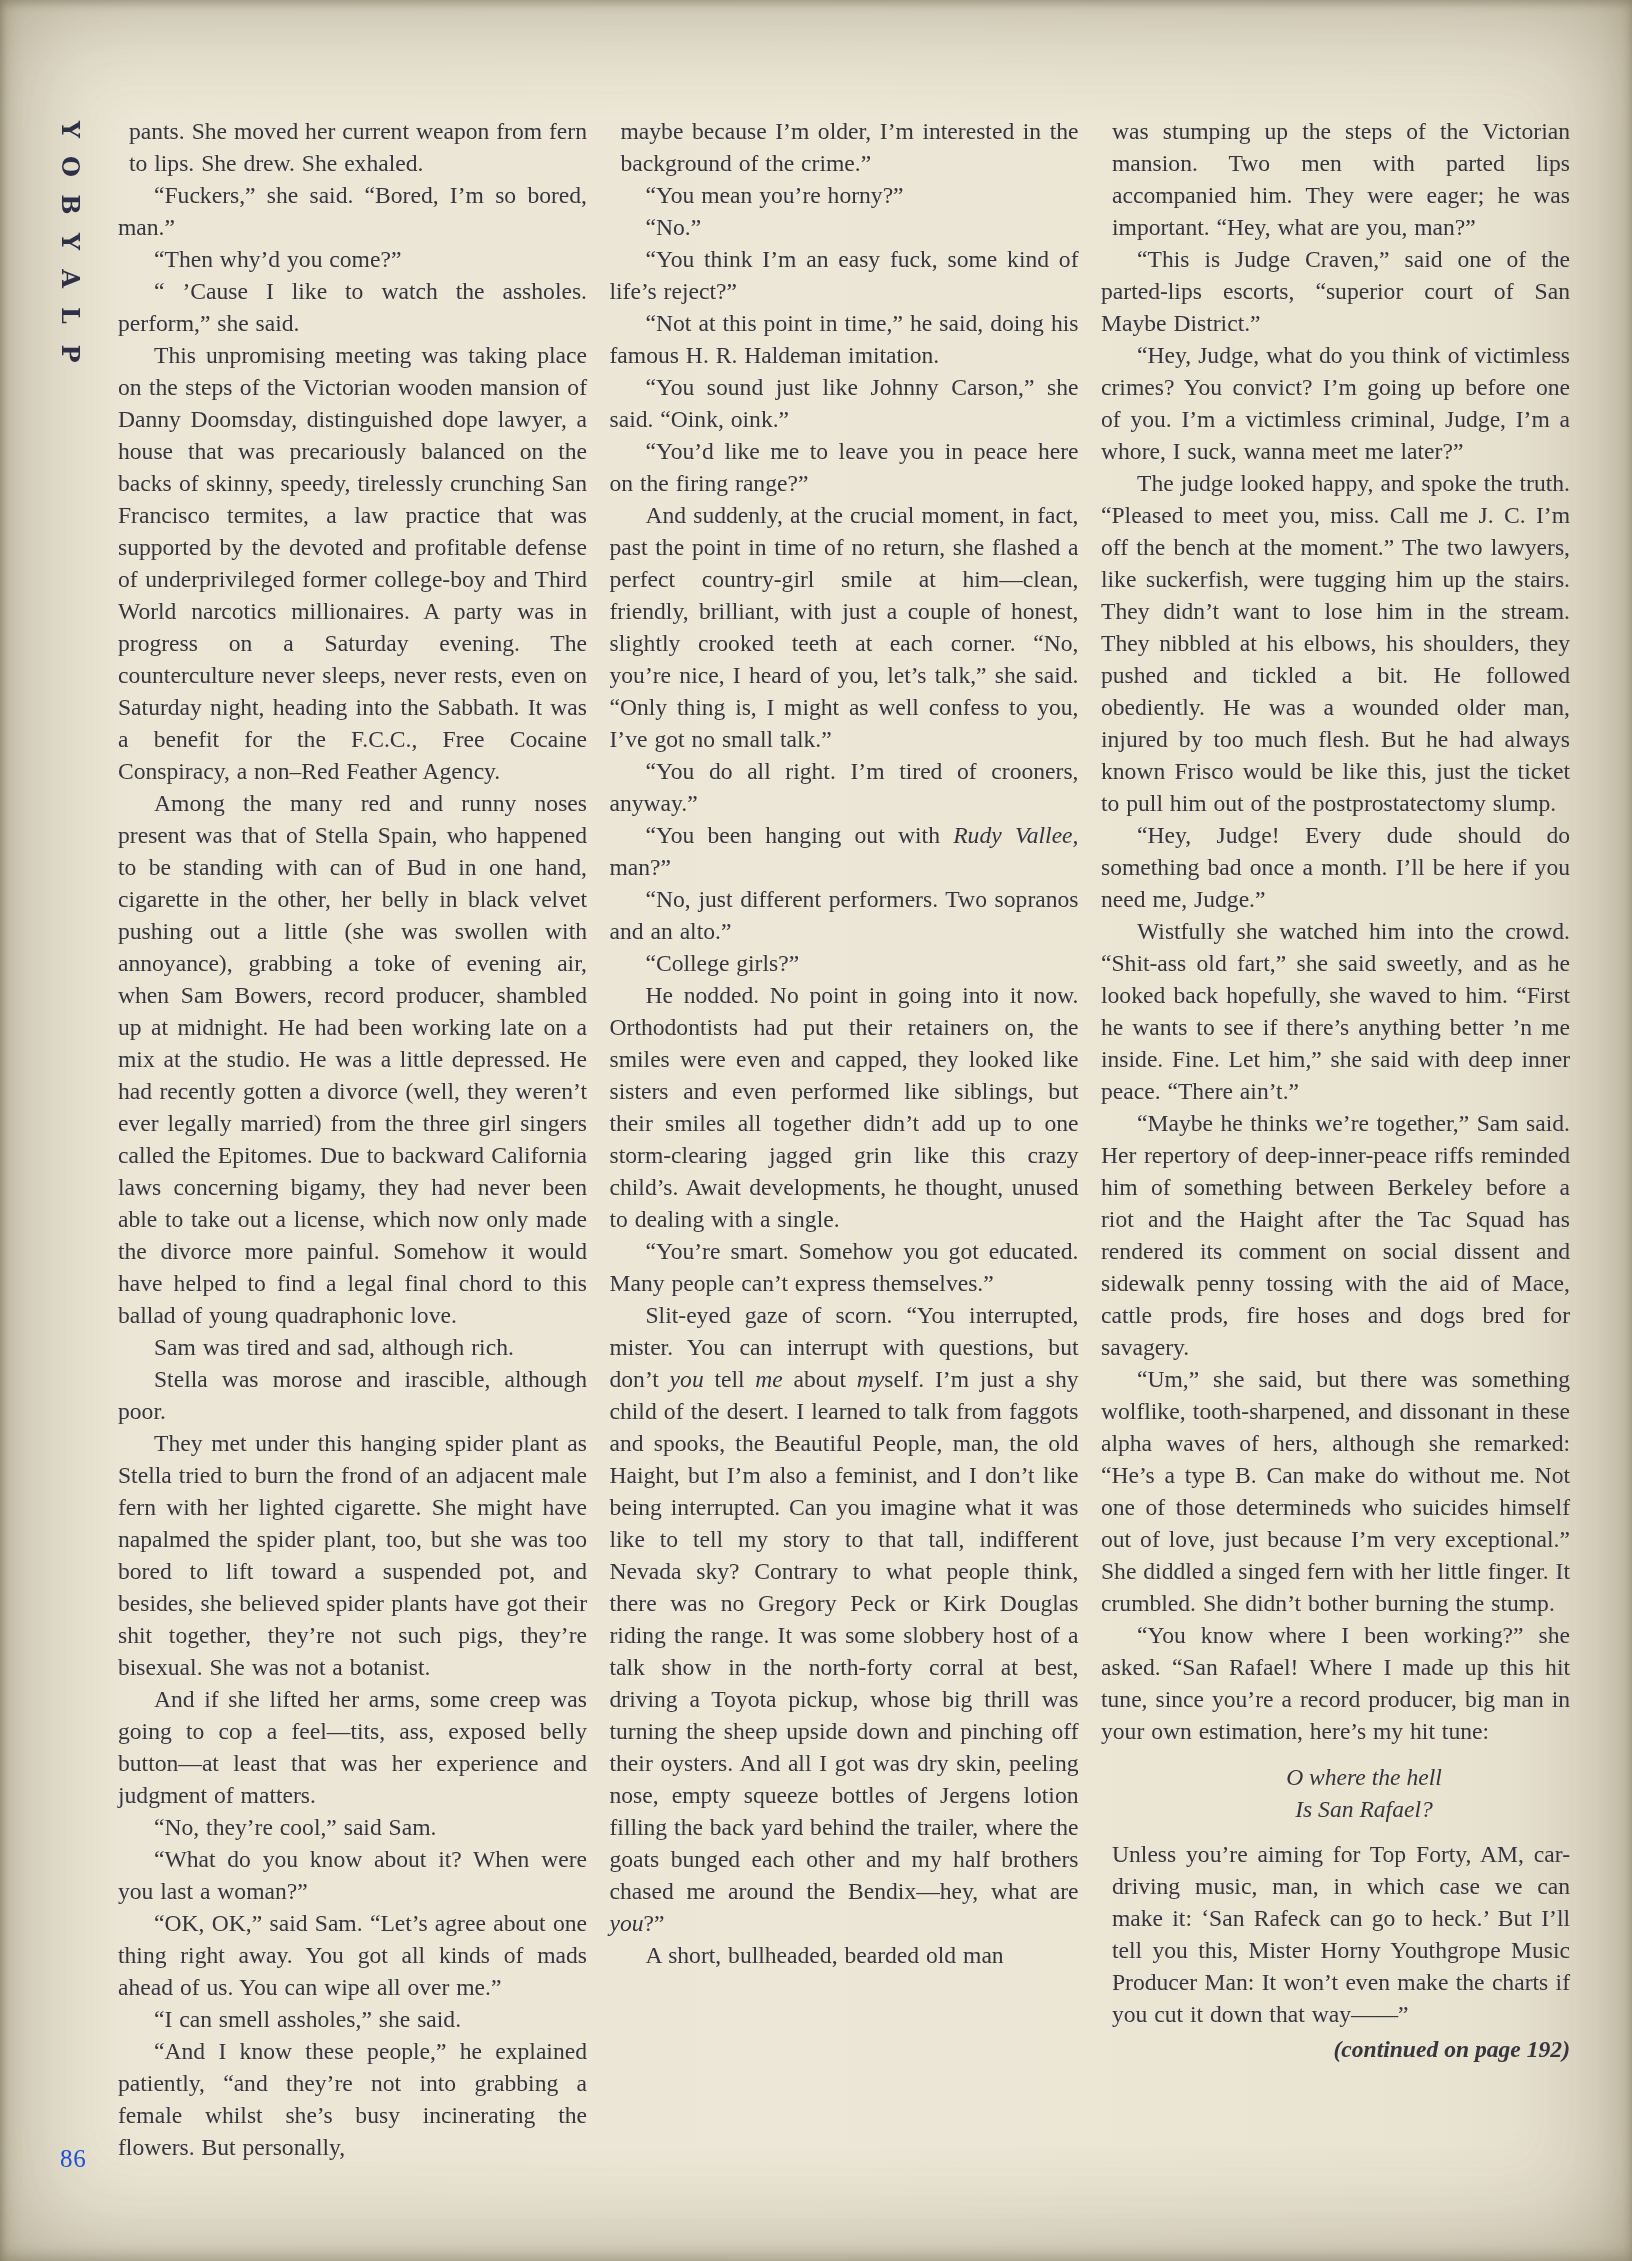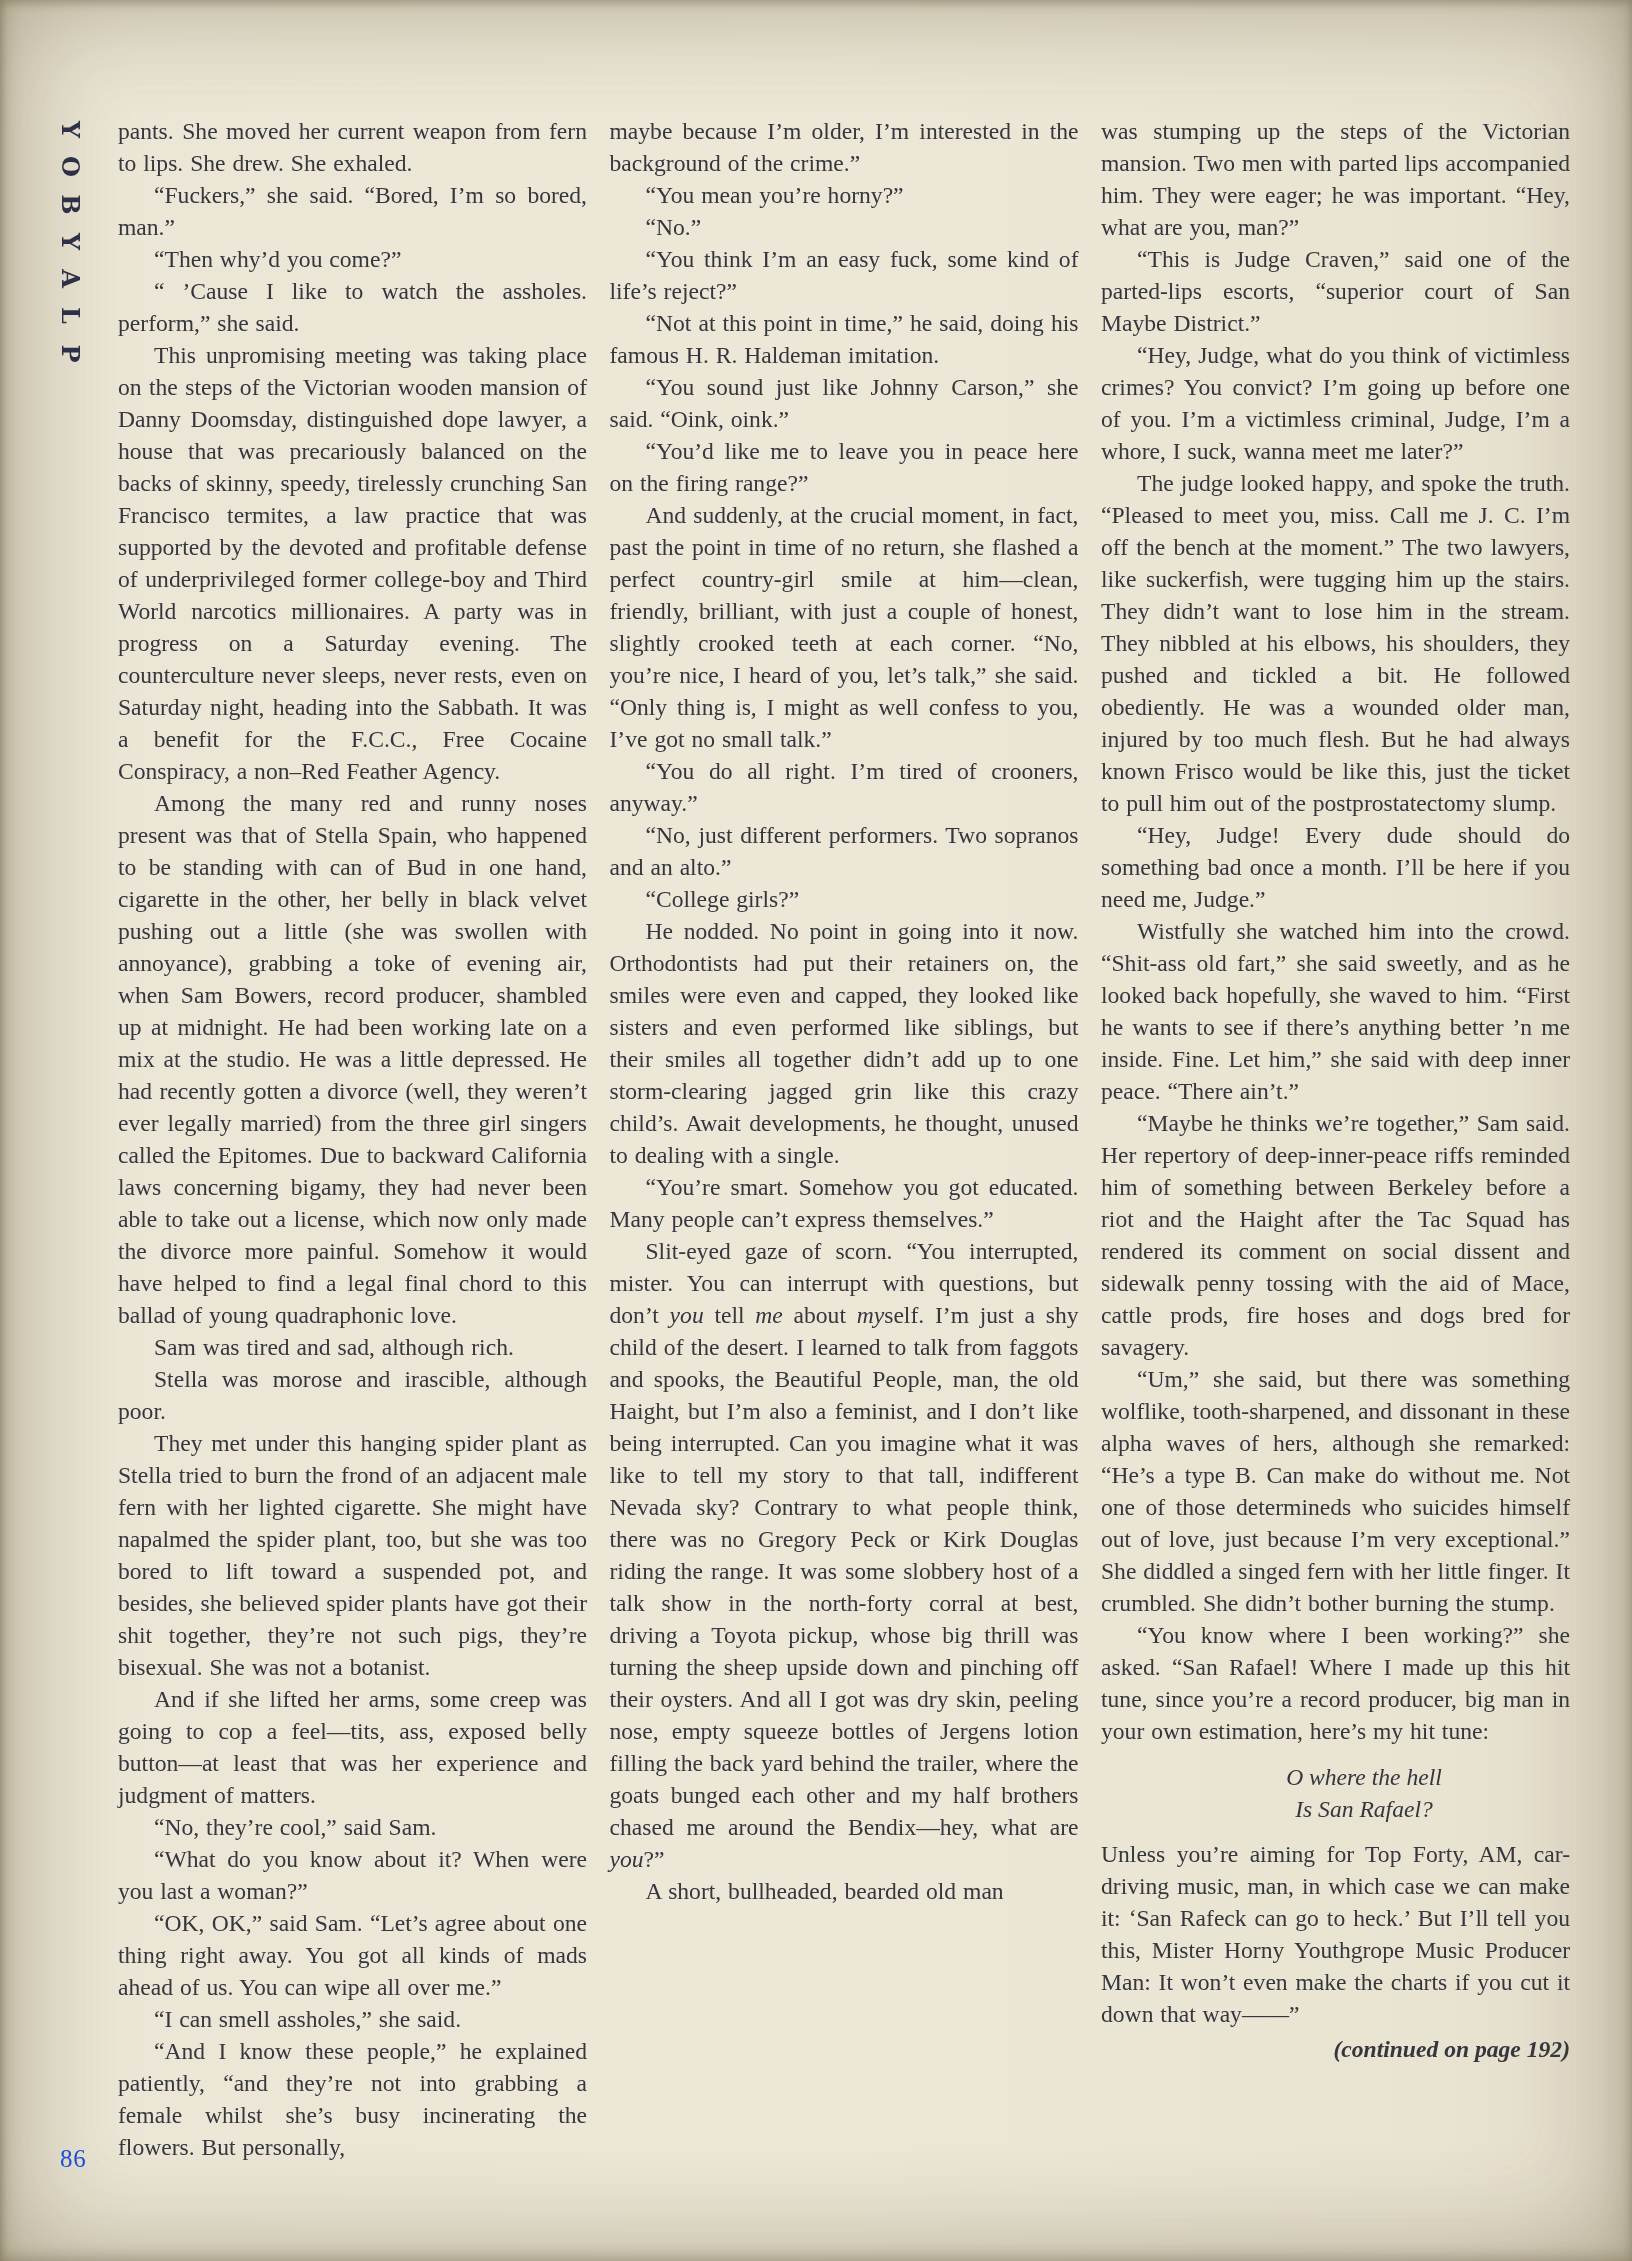--- a/index.html
+++ b/index.html
@@ -22,21 +22,21 @@
     font-family:"DejaVu Serif","Liberation Serif",serif;font-weight:bold;
     font-size:24px;color:#2d3047;letter-spacing:0;
   }
   .columns{position:absolute;left:118px;top:115px;width:1454px;display:flex;gap:22.5px;}
   .col{width:469px;}
   .para{
     margin:0;text-align:justify;text-justify:inter-word;
     font-size:23.6px;line-height:32px;text-indent:36px;
     word-spacing:1px;hyphens:auto;-webkit-hyphens:auto;
   }
-  .para.flush{text-indent:0;}
+  .para.flush{text-indent:0;margin-left:11px;}
   .verse{
     margin:13.7px 0 13.7px 57px;font-style:italic;
     font-size:23.6px;line-height:32px;text-align:center;
   }
   .continued{
     margin:2.7px 0 0 0;text-align:right;font-style:italic;
     font-size:23.6px;line-height:32px;text-indent:0;font-weight:bold;
   }
   .page-number{
     position:absolute;left:60px;top:2145px;
@@ -79,20 +79,21 @@
   <div class="col">
       <p class="para flush">maybe because I’m older, I’m interested in the background of the crime.”</p>
       <p class="para">“You mean you’re horny?”</p>
       <p class="para">“No.”</p>
       <p class="para">“You think I’m an easy fuck, some kind of life’s reject?”</p>
       <p class="para">“Not at this point in time,” he said, doing his famous H. R. Haldeman imitation.</p>
       <p class="para">“You sound just like Johnny Carson,” she said. “Oink, oink.”</p>
       <p class="para">“You’d like me to leave you in peace here on the firing range?”</p>
       <p class="para">And suddenly, at the crucial moment, in fact, past the point in time of no return, she flashed a perfect country-girl smile at him—clean, friendly, brilliant, with just a couple of honest, slightly crooked teeth at each corner. “No, you’re nice, I heard of you, let’s talk,” she said. “Only thing is, I might as well confess to you, I’ve got no small talk.”</p>
       <p class="para">“You do all right. I’m tired of crooners, anyway.”</p>
+      <p class="para">“You been hanging out with <em>Rudy Vallee,</em> man?”</p>
       <p class="para">“No, just different performers. Two sopranos and an alto.”</p>
       <p class="para">“College girls?”</p>
       <p class="para">He nodded. No point in going into it now. Orthodontists had put their retainers on, the smiles were even and capped, they looked like sisters and even performed like siblings, but their smiles all together didn’t add up to one storm-clearing jagged grin like this crazy child’s. Await developments, he thought, unused to dealing with a single.</p>
       <p class="para">“You’re smart. Somehow you got educated. Many people can’t express themselves.”</p>
       <p class="para">Slit-eyed gaze of scorn. “You interrupted, mister. You can interrupt with questions, but don’t <em>you</em> tell <em>me</em> about <em>my</em>self. I’m just a shy child of the desert. I learned to talk from faggots and spooks, the Beautiful People, man, the old Haight, but I’m also a feminist, and I don’t like being interrupted. Can you imagine what it was like to tell my story to that tall, indifferent Nevada sky? Contrary to what people think, there was no Gregory Peck or Kirk Douglas riding the range. It was some slobbery host of a talk show in the north-forty corral at best, driving a Toyota pickup, whose big thrill was turning the sheep upside down and pinching off their oysters. And all I got was dry skin, peeling nose, empty squeeze bottles of Jergens lotion filling the back yard behind the trailer, where the goats bunged each other and my half brothers chased me around the Bendix—hey, what are <em>you</em>?”</p>
       <p class="para">A short, bullheaded, bearded old man</p>
     </div>
   <div class="col">
       <p class="para flush">was stumping up the steps of the Victorian mansion. Two men with parted lips accompanied him. They were eager; he was important. “Hey, what are you, man?”</p>
       <p class="para">“This is Judge Craven,” said one of the parted-lips escorts, “superior court of San Maybe District.”</p>

